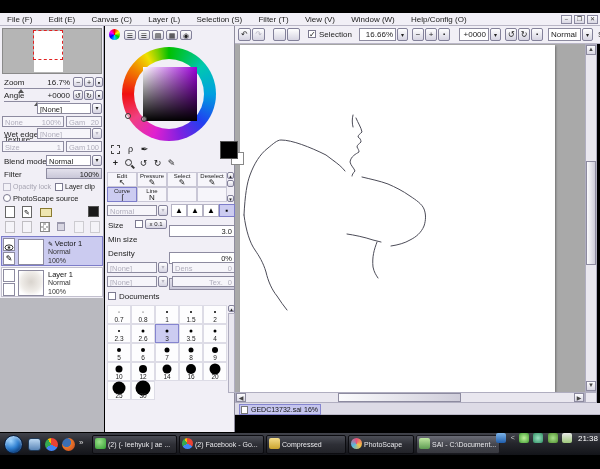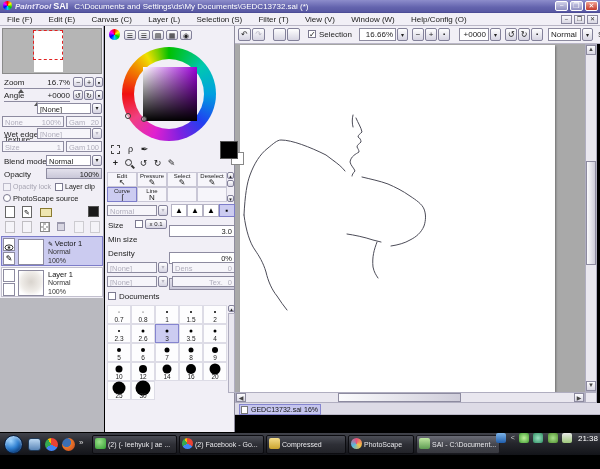--- a/index.html
+++ b/index.html
@@ -156,26 +156,20 @@
 
   #watermarkbar { left:0; top:455px; width:600px; height:14px; background:#000;
     color:#fff; font-size:11.5px; text-align:right; padding-right:8px;
     font-family:"DejaVu Sans",sans-serif; letter-spacing:.5px; }
 </style>
 </head>
 <body>
 
 <div id="screen">
 
-  <div id="titlebar" class="abs">
-    <span style="display:inline-block;width:9px;height:9px;border-radius:50%;background:conic-gradient(#f00,#ff0,#0c0,#0cf,#00f,#f0f,#f00);vertical-align:-1px;margin-right:3px;"></span><span class="brand1">PaintTool</span><span class="brand2">SAI</span><span>C:\Documents and Settings\ds\My Documents\GEDC13732.sai (*)</span>
-    <div class="winbtn abs" style="right:32px;">−</div>
-    <div class="winbtn abs" style="right:17px;">❐</div>
-    <div class="winbtn close abs" style="right:2px;">✕</div>
-  </div>
 
   <div id="menubar" class="abs">
     <span class="menuitem">File (F)</span>
     <span class="menuitem">Edit (E)</span>
     <span class="menuitem">Canvas (C)</span>
     <span class="menuitem">Layer (L)</span>
     <span class="menuitem">Selection (S)</span>
     <span class="menuitem">Filter (T)</span>
     <span class="menuitem">View (V)</span>
     <span class="menuitem">Window (W)</span>
@@ -222,21 +216,21 @@
 
     <div class="abs field dis" style="left:2px;top:115px;width:62px;height:11px;">
       <span>Size</span><span class="abs" style="right:2px;">1</span></div>
     <div class="abs field dis" style="left:66px;top:115px;width:36px;height:11px;">
       <span>Gam</span><span class="abs" style="right:2px;">100</span></div>
 
     <div class="abs lbl" style="left:4px;top:131px;">Blend mode</div>
     <div class="abs field" style="left:46px;top:129px;width:45px;height:11px;">Normal</div>
     <div class="abs btn dd" style="left:92px;top:129px;width:10px;height:11px;">▾</div>
 
-    <div class="abs lbl" style="left:4px;top:144px;">Opacity</div>
+    <div class="abs lbl" style="left:4px;top:144px;">Filter</div>
     <div class="abs slider" style="left:46px;top:142px;width:56px;height:11px;">
       <div class="fill" style="width:100%;"></div>
       <div class="val">100%</div>
     </div>
 
     <div class="abs checkbox dis" style="left:3px;top:157px;"></div>
     <div class="abs lbl dis" style="left:13px;top:157px;font-size:7px;">Opacity lock</div>
     <div class="abs checkbox" style="left:55px;top:157px;"></div>
     <div class="abs lbl" style="left:65px;top:157px;font-size:7px;">Layer clip</div>
     <div class="abs radio" style="left:3px;top:168px;"></div>

